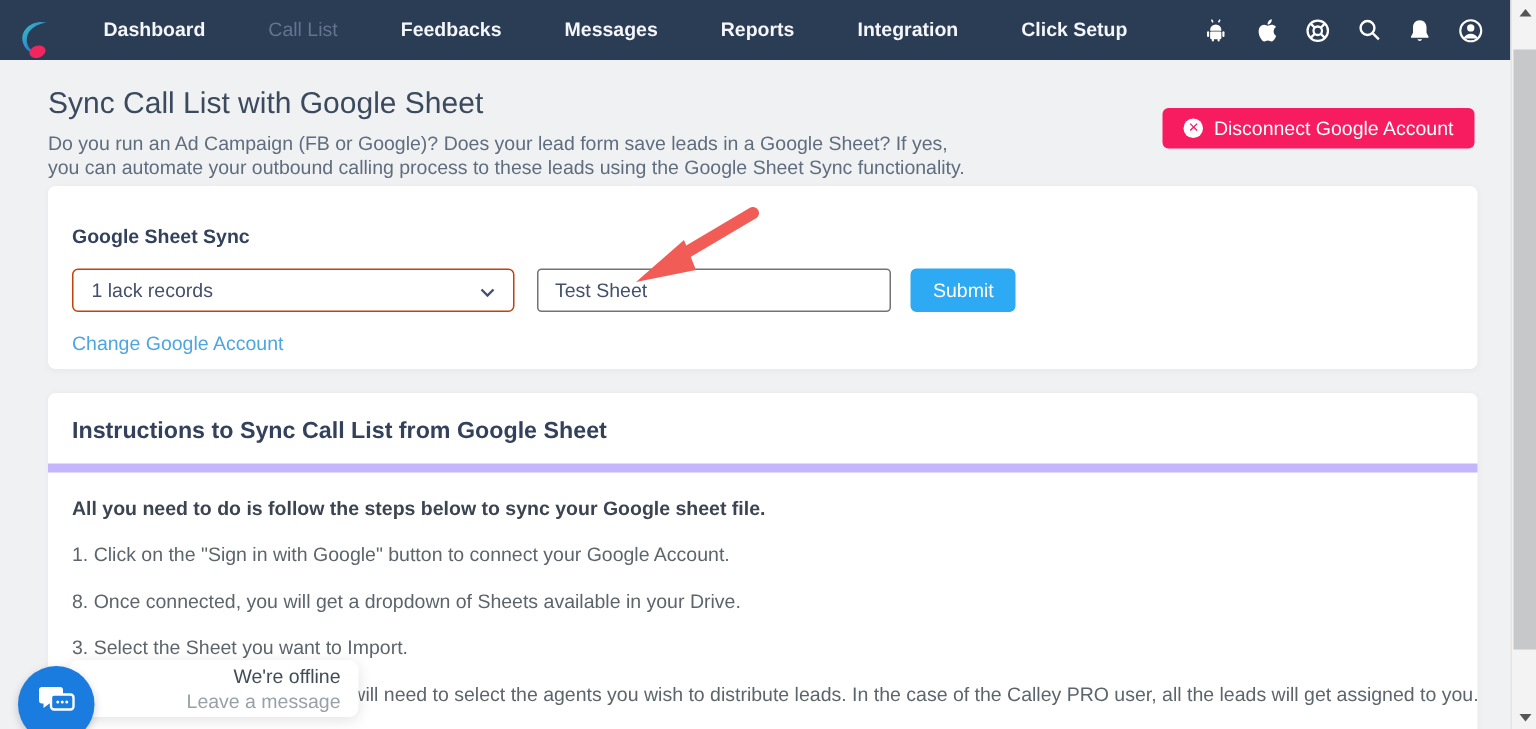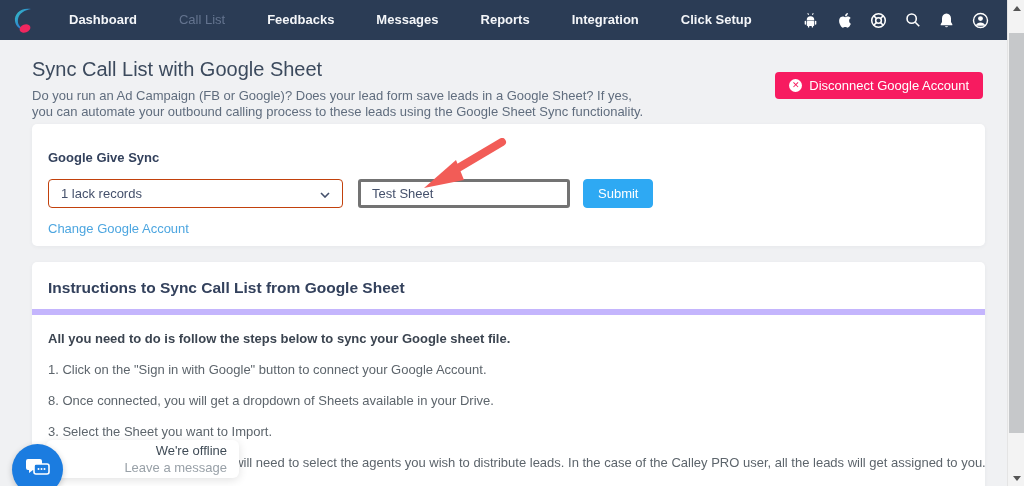--- a/index.html
+++ b/index.html
@@ -6,21 +6,21 @@
   html,body { width:1024px; height:486px; overflow:hidden; }
   body {
     font-family:"Liberation Sans","DejaVu Sans",sans-serif;
     background:#f0f1f3;
     position:relative;
     color:#3c4a5d;
   }
   
   .navbar {
     position:absolute; left:0; top:0; width:1007px; height:40px;
-    background:#2b3c55; display:flex; align-items:center;
+    background:#2b3c55; display:flex; align-items:flex-end;
   }
   .logo-wrap { width:48px; display:flex; justify-content:center; align-items:center; }
   .nav-items { display:flex; align-items:center; height:100%; }
   .nav-item {
     color:#f4f6f9; font-size:13px; font-weight:bold;
     padding:0 21px; line-height:40px; cursor:pointer; white-space:nowrap;
   }
   .nav-item.muted { color:#64748f; font-weight:normal; }
   .nav-icons { position:absolute; right:18px; top:0; height:40px; display:flex; align-items:center; gap:17px; }
   .nav-icon { width:17px; height:17px; display:flex; align-items:center; justify-content:center; cursor:pointer; }
@@ -47,21 +47,21 @@
   }
   .card-sync { top:124px; height:122px; padding:26px 16px 0 16px; }
   .sync-label { font-size:13px; font-weight:bold; color:#33415c; }
   .sync-row { margin-top:14px; display:flex; align-items:center; }
   .sheet-select {
     width:295px; height:29px; border:1px solid #c2410c; border-radius:4px;
     display:flex; align-items:center; justify-content:space-between;
     padding:0 12px; font-size:13px; color:#44506b; cursor:pointer; background:#fff;
   }
   .list-input {
-    margin-left:15px; width:212px; height:29px; border:3px solid #737373;
+    margin-left:15px; width:236px; height:29px; border:1px solid #737373;
     border-radius:3px; font-size:13px; color:#44506b; padding:0 11px;
     font-family:inherit; outline:none; background:#fff;
   }
   .submit-btn {
     margin-left:13px; height:29px; padding:0 14px; background:#2ea9f3;
     border:1px solid #2ea9f3; border-radius:4px; color:#fff; font-size:13px;
     font-family:inherit; cursor:pointer;
   }
   .change-link { display:inline-block; margin-top:13px; font-size:13px; color:#4da6e0; text-decoration:none; cursor:pointer; }
   
@@ -171,21 +171,21 @@
 <div class="page-head">
   <div class="page-title">Sync Call List with Google Sheet</div>
   <div class="page-desc">Do you run an Ad Campaign (FB or Google)? Does your lead form save leads in a Google Sheet? If yes, you can automate your outbound calling process to these leads using the Google Sheet Sync functionality.</div>
 </div>
 <button class="disconnect-btn">
   <span class="disc-icon">✕</span>
   <span>Disconnect Google Account</span>
 </button>
 
 <div class="card card-sync">
-  <div class="sync-label">Google Give Sync</div>
+  <div class="sync-label">Google Sheet Sync</div>
   <div class="sync-row">
     <div class="sheet-select">
       <span>1 lack records</span>
       <span>
         <svg width="10" height="6" viewBox="0 0 10 6" fill="none" stroke="#44506b" stroke-width="1.6">
             <path d="M1 1l4 4 4-4"></path>
           </svg>
       </span>
     </div>
     <input class="list-input" type="text" value="Test Sheet" style="">

